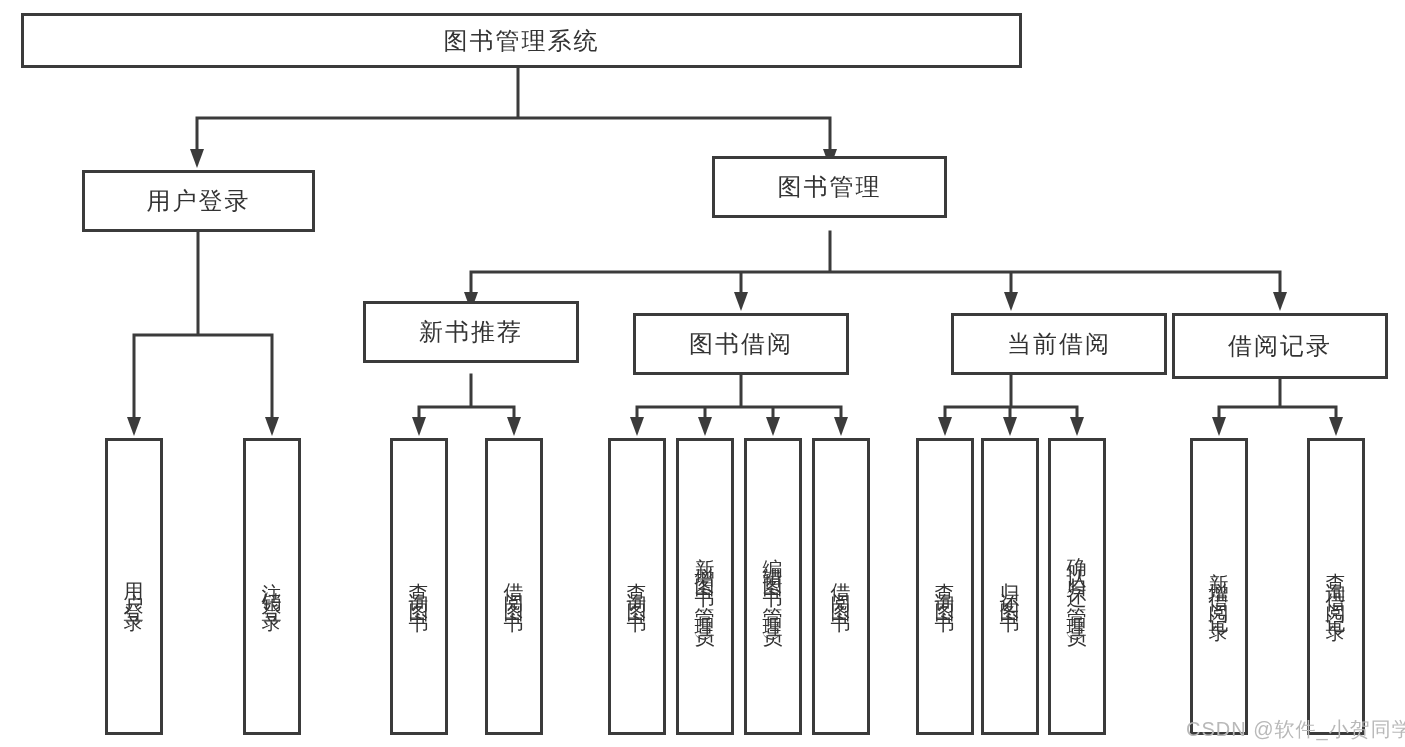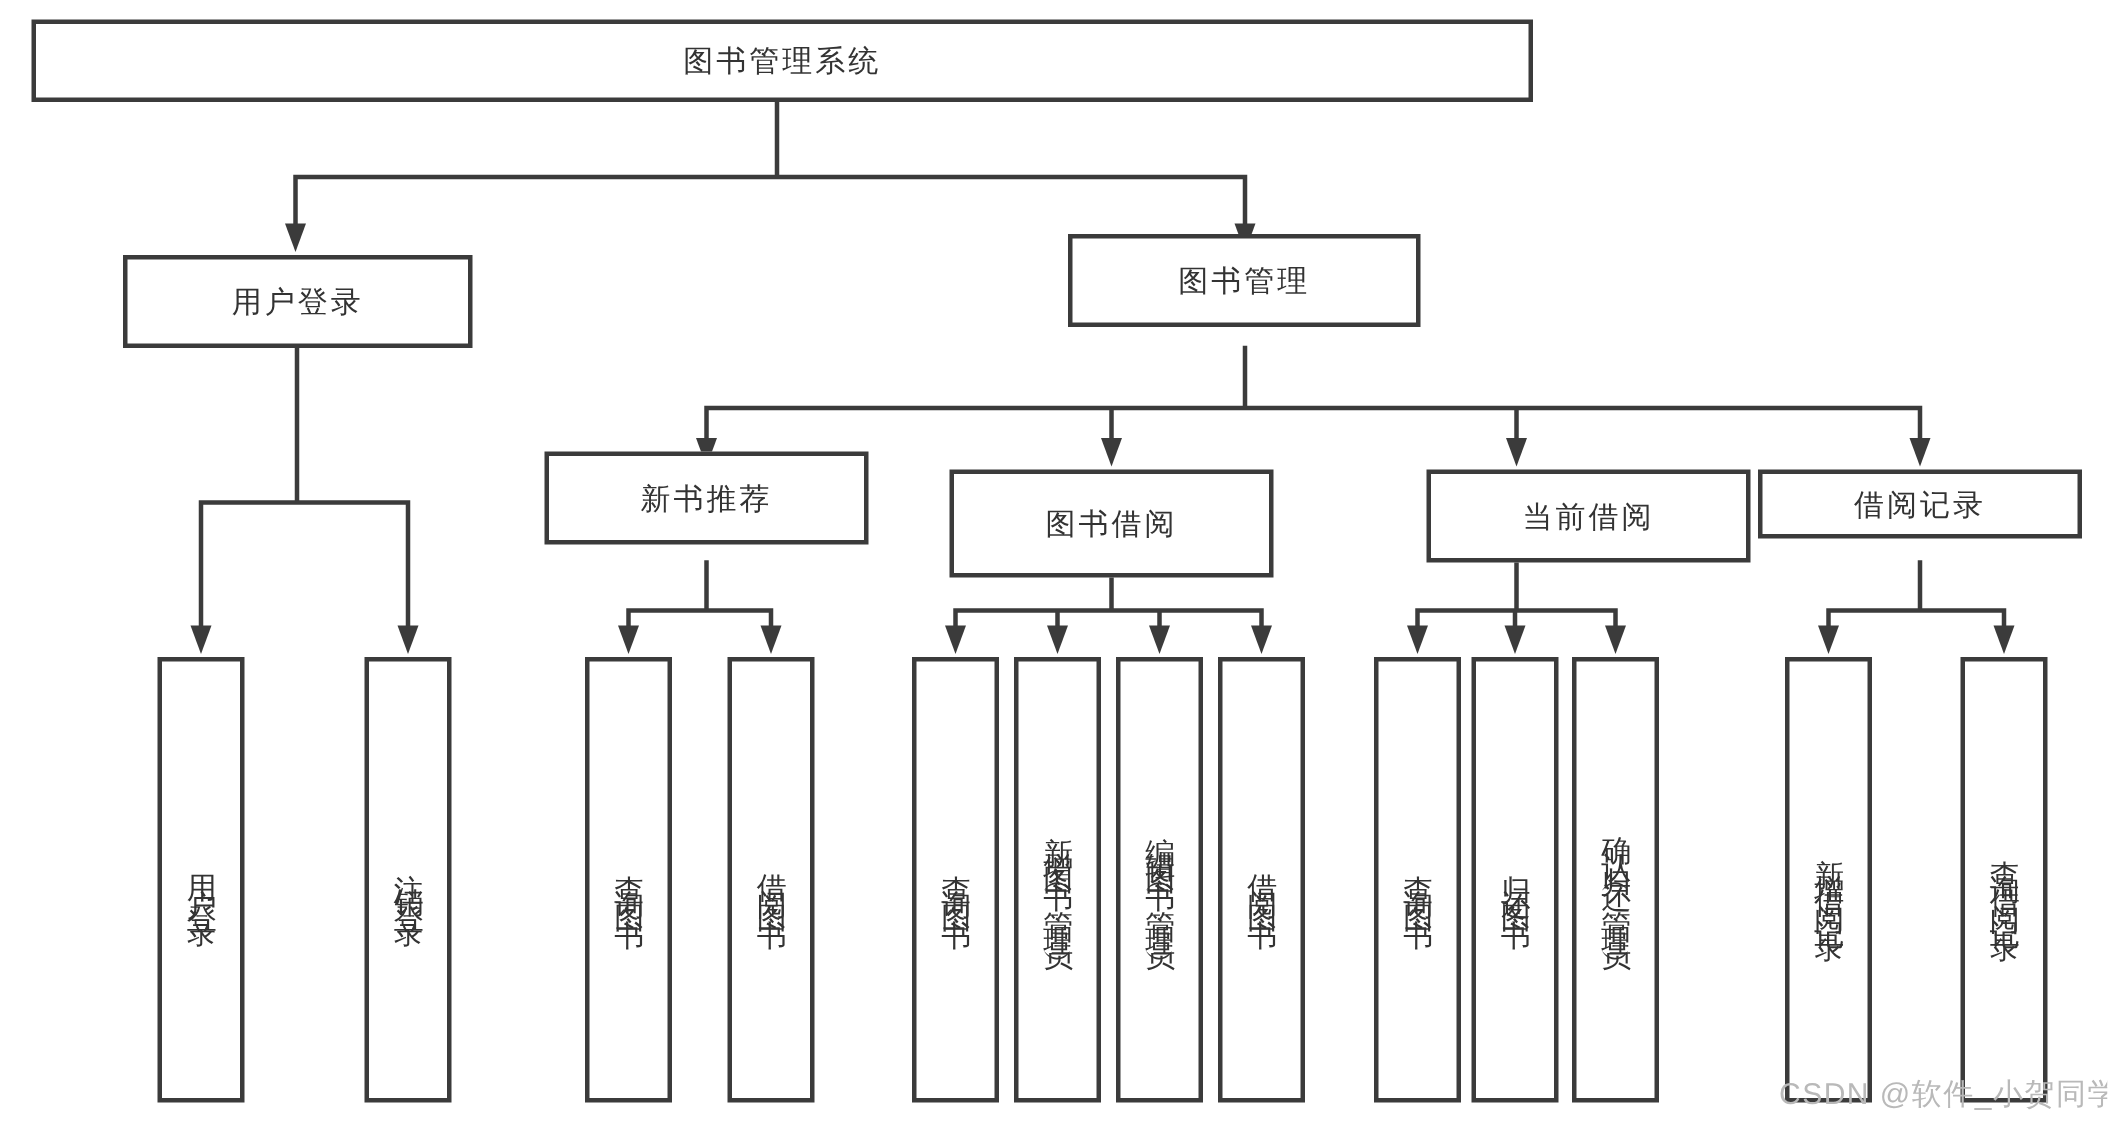--- a/index.html
+++ b/index.html
@@ -25,21 +25,21 @@
     box-sizing: border-box;
     border: 3px solid #3b3b3b;
     background: #ffffff;
     display: flex;
     align-items: center;
     justify-content: center;
     z-index: 2;
     color: #333333;
   }
   .hnode {
-    font-size: 20px;
+    font-size: 24px;
     letter-spacing: 2px;
   }
   .vnode {
     writing-mode: vertical-rl;
     text-orientation: mixed;
     font-size: 20px;
     letter-spacing: 10px;
     line-height: 1;
   }
   .watermark {
@@ -96,23 +96,23 @@
       <path class="head" d="M1336 436 L1329 417 L1343 417 Z"></path>
     </g>
   </svg>
 
   <div class="node hnode" style="left:21px; top:13px; width:1001px; height:55px;">图书管理系统</div>
 
   <div class="node hnode" style="left:82px; top:170px; width:233px; height:62px;">用户登录</div>
   <div class="node hnode" style="left:712px; top:156px; width:235px; height:62px;">图书管理</div>
 
   <div class="node hnode" style="left:363px; top:301px; width:216px; height:62px;text-align:center;">新书推荐</div>
-  <div class="node hnode" style="left:633px; top:313px; width:216px; height:72px;">图书借阅</div>
+  <div class="node hnode" style="left:633px; top:313px; width:216px; height:62px;">图书借阅</div>
   <div class="node hnode" style="left:903px; top:313px; width:216px; height:62px;margin-left:48px;">当前借阅</div>
-  <div class="node hnode" style="left:1172px; top:313px; width:216px; height:46px;">借阅记录</div>
+  <div class="node hnode" style="left:1172px; top:313px; width:216px; height:66px;">借阅记录</div>
 
   <div class="node vnode" style="left:105px; top:438px; width:58px; height:297px;">用户登录</div>
   <div class="node vnode" style="left:243px; top:438px; width:58px; height:297px;">注销登录</div>
 
   <div class="node vnode" style="left:390px; top:438px; width:58px; height:297px;">查询图书</div>
   <div class="node vnode" style="left:485px; top:438px; width:58px; height:297px;">借阅图书</div>
 
   <div class="node vnode" style="left:608px; top:438px; width:58px; height:297px;">查询图书</div>
   <div class="node vnode" style="left:676px; top:438px; width:58px; height:297px;">新增图书（管理员）</div>
   <div class="node vnode" style="left:744px; top:438px; width:58px; height:297px;">编辑图书（管理员）</div>

